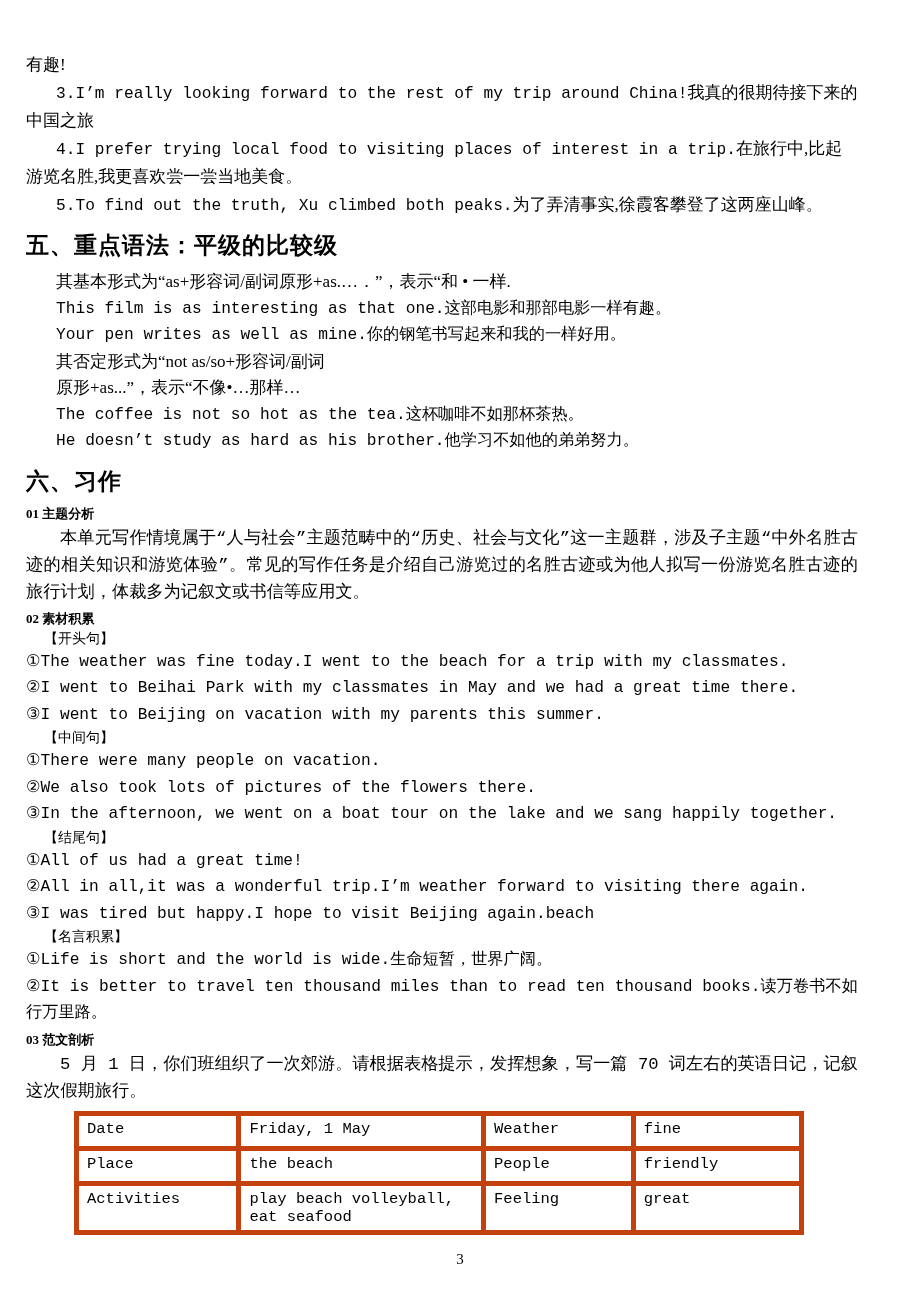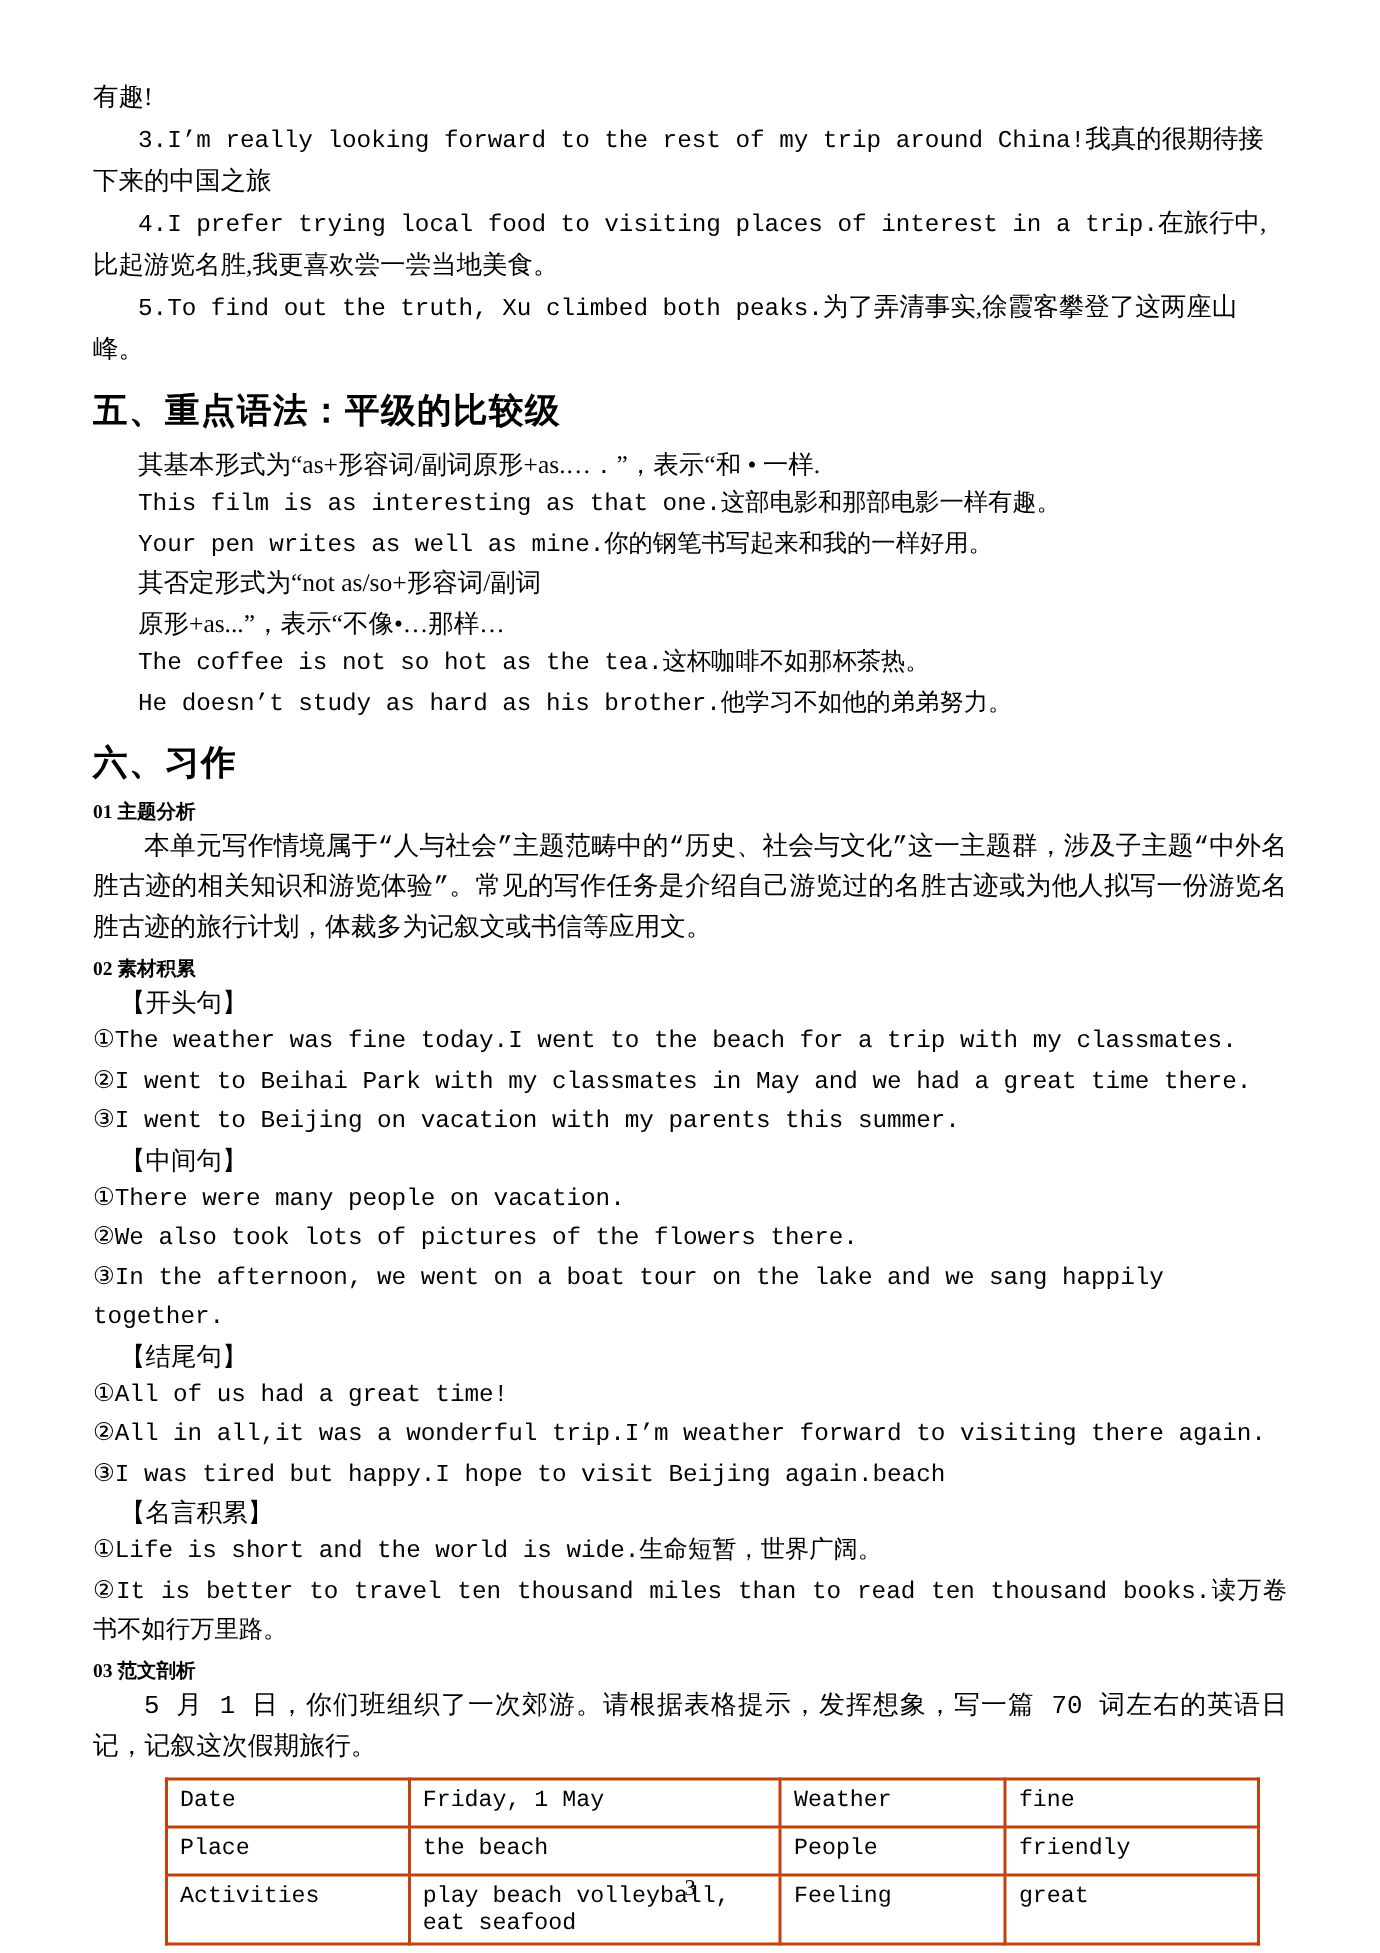--- a/index.html
+++ b/index.html
@@ -12,21 +12,21 @@
     height: 1302px;
     position: relative;
     font-family: "Liberation Serif", serif;
     color: #000000;
   }
   .page {
     position: relative;
     width: 920px;
     height: 1302px;
     box-sizing: border-box;
-    padding: 52px 62px 0 62px;
+    padding: 52px 62px 0 26px;
   }
   p {
     margin: 0;
     padding: 0;
   }
   .line {
     font-size: 17.5px;
     line-height: 26.5px;
     margin-bottom: 0px;
     white-space: normal;
@@ -52,21 +52,21 @@
     letter-spacing: 1px;
   }
   .subhead {
     font-family: "Liberation Serif", serif;
     font-size: 13px;
     font-weight: bold;
     margin: 4px 0 2px 0;
   }
   .brackethead {
     font-family: Liberation Mono, monospace;
-    font-size: 17px;
+    font-size: 14px;
     text-indent: 18px;
     margin: 1px 0 1px 0;
   }
   .para {
     font-family: Liberation Mono, monospace;
     font-size: 17.2px;
     line-height: 27px;
     text-indent: 34px;
     text-align: justify;
   }
@@ -75,21 +75,21 @@
     text-justify: inter-ideograph;
   }
   table.sample {
     border-collapse: collapse;
     width: 730px;
     margin: 6px 0 2px 48px;
     font-family: "Liberation Mono", monospace;
     font-size: 15.5px;
   }
   table.sample td {
-    border: 2px solid #c2410c;
+    border: 5px solid #c2410c;
     padding: 4px 8px;
     vertical-align: top;
     height: 22px;
   }
   td.c1 { width: 150px; }
   td.c2 { width: 245px; }
   td.c3 { width: 140px; }
   td.c4 { width: 160px; }
   .pagenum {
     position: absolute;

